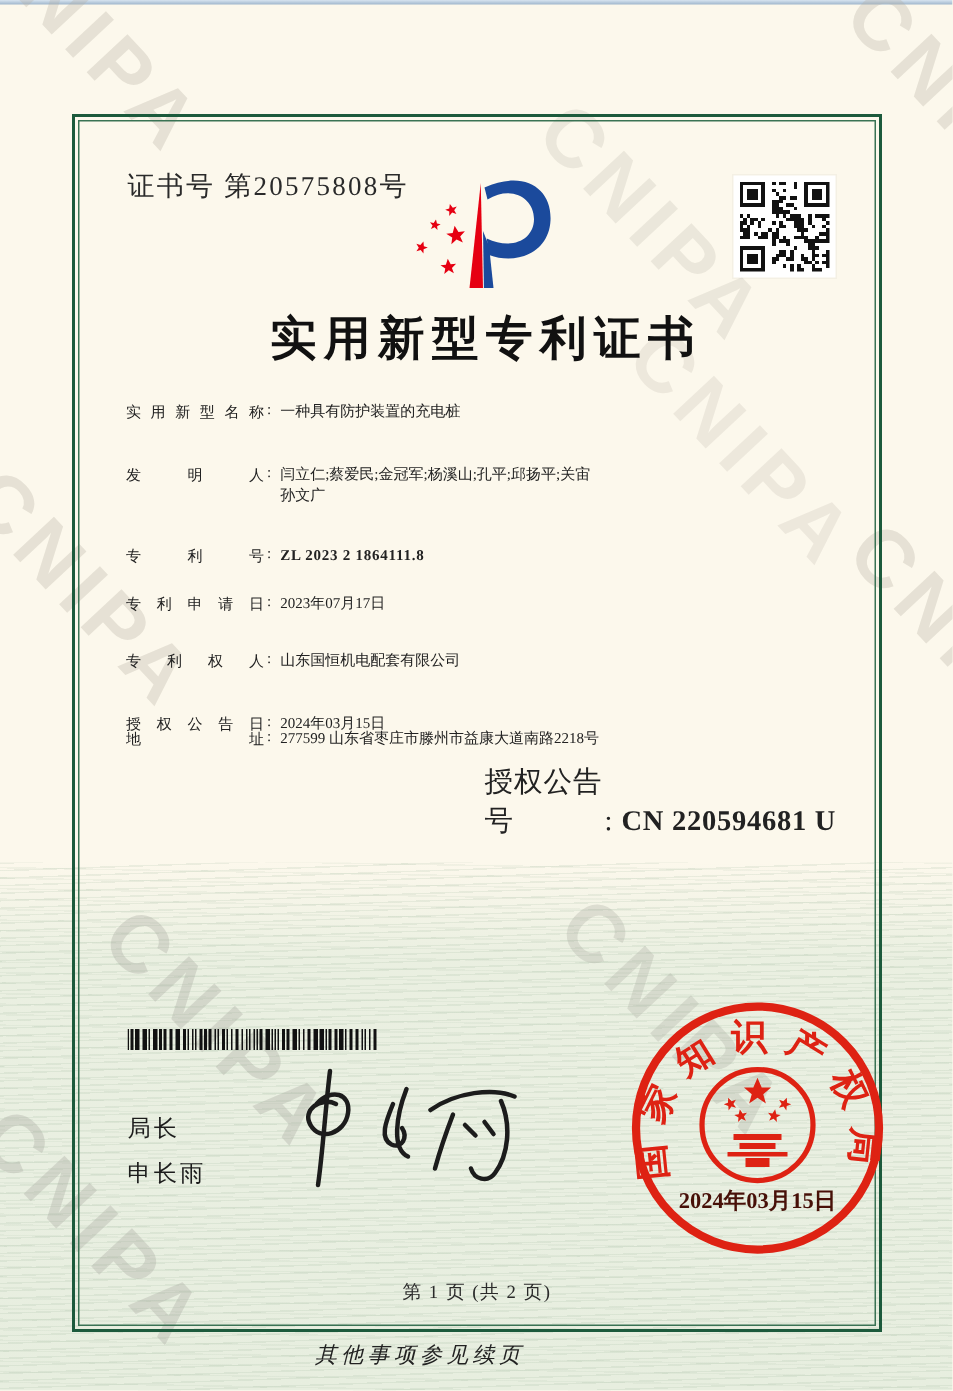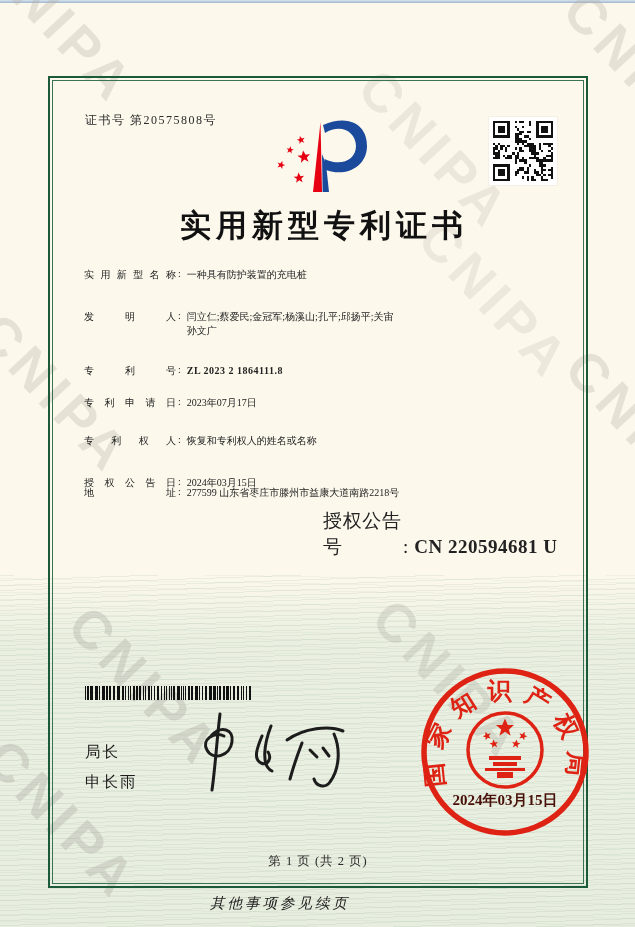--- a/index.html
+++ b/index.html
@@ -31,21 +31,21 @@
   .wm5{left:398px;top:268px;color:rgba(178,172,158,0.20);}
   .wm6{left:545px;top:398px;}
   .wm7{left:48px;top:655px;color:rgba(170,170,160,0.35);}
   .wm8{left:352px;top:648px;color:rgba(170,170,160,0.30);}
   .wm9{left:-35px;top:788px;color:rgba(170,170,160,0.35);}
   
   .frame{position:absolute;left:48px;top:76px;width:540px;height:812px;
     border:2.5px solid #1c5a3c;box-sizing:border-box;}
   .frame::after{content:"";position:absolute;inset:2px;border:1px solid #3a7354;}
   
-  .cert-no{position:absolute;left:85px;top:112px;font-size:12px;letter-spacing:1.5px;color:#2a2a2a;}
+  .cert-no{position:absolute;left:85px;top:112px;font-size:18px;letter-spacing:1.5px;color:#2a2a2a;}
   
   .logo{position:absolute;left:268px;top:110px;}
   
   .qr{position:absolute;left:489px;top:117px;width:68px;height:68px;background:#ffffff;
       display:flex;align-items:center;justify-content:center;box-shadow:0 0 0 1px rgba(0,0,0,0.03);}
   
   .title{position:absolute;left:48px;top:205px;width:552px;text-align:center;
     font-size:31px;font-weight:700;letter-spacing:5px;color:#111;}
   
   .row{position:absolute;left:84px;font-size:10px;color:#222;}
@@ -152,21 +152,21 @@
 
 <div class="row" style="top:364px">
   <span class="lbl">专利号</span><span class="colon">:</span><span class="val val-strong">ZL 2023 2 1864111.8</span>
 </div>
 
 <div class="row" style="top:396px">
   <span class="lbl">专利申请日</span><span class="colon">:</span><span class="val">2023年07月17日</span>
 </div>
 
 <div class="row" style="top:434px">
-  <span class="lbl">专利权人</span><span class="colon">:</span><span class="val">恢复和专利权人的姓名或名称</span>
+  <span class="lbl">专利权人</span><span class="colon">:</span><span class="val">山东国恒机电配套有限公司</span>
 </div>
 
 <div class="row" style="top:486px">
   <span class="lbl">地址</span><span class="colon">:</span><span class="val">277599 山东省枣庄市滕州市益康大道南路2218号</span>
 </div>
 
 <div class="row" style="top:476px">
   <span class="lbl">授权公告日</span><span class="colon">:</span><span class="val">2024年03月15日</span>
 </div>
 <div class="row2" style="top:508px">

